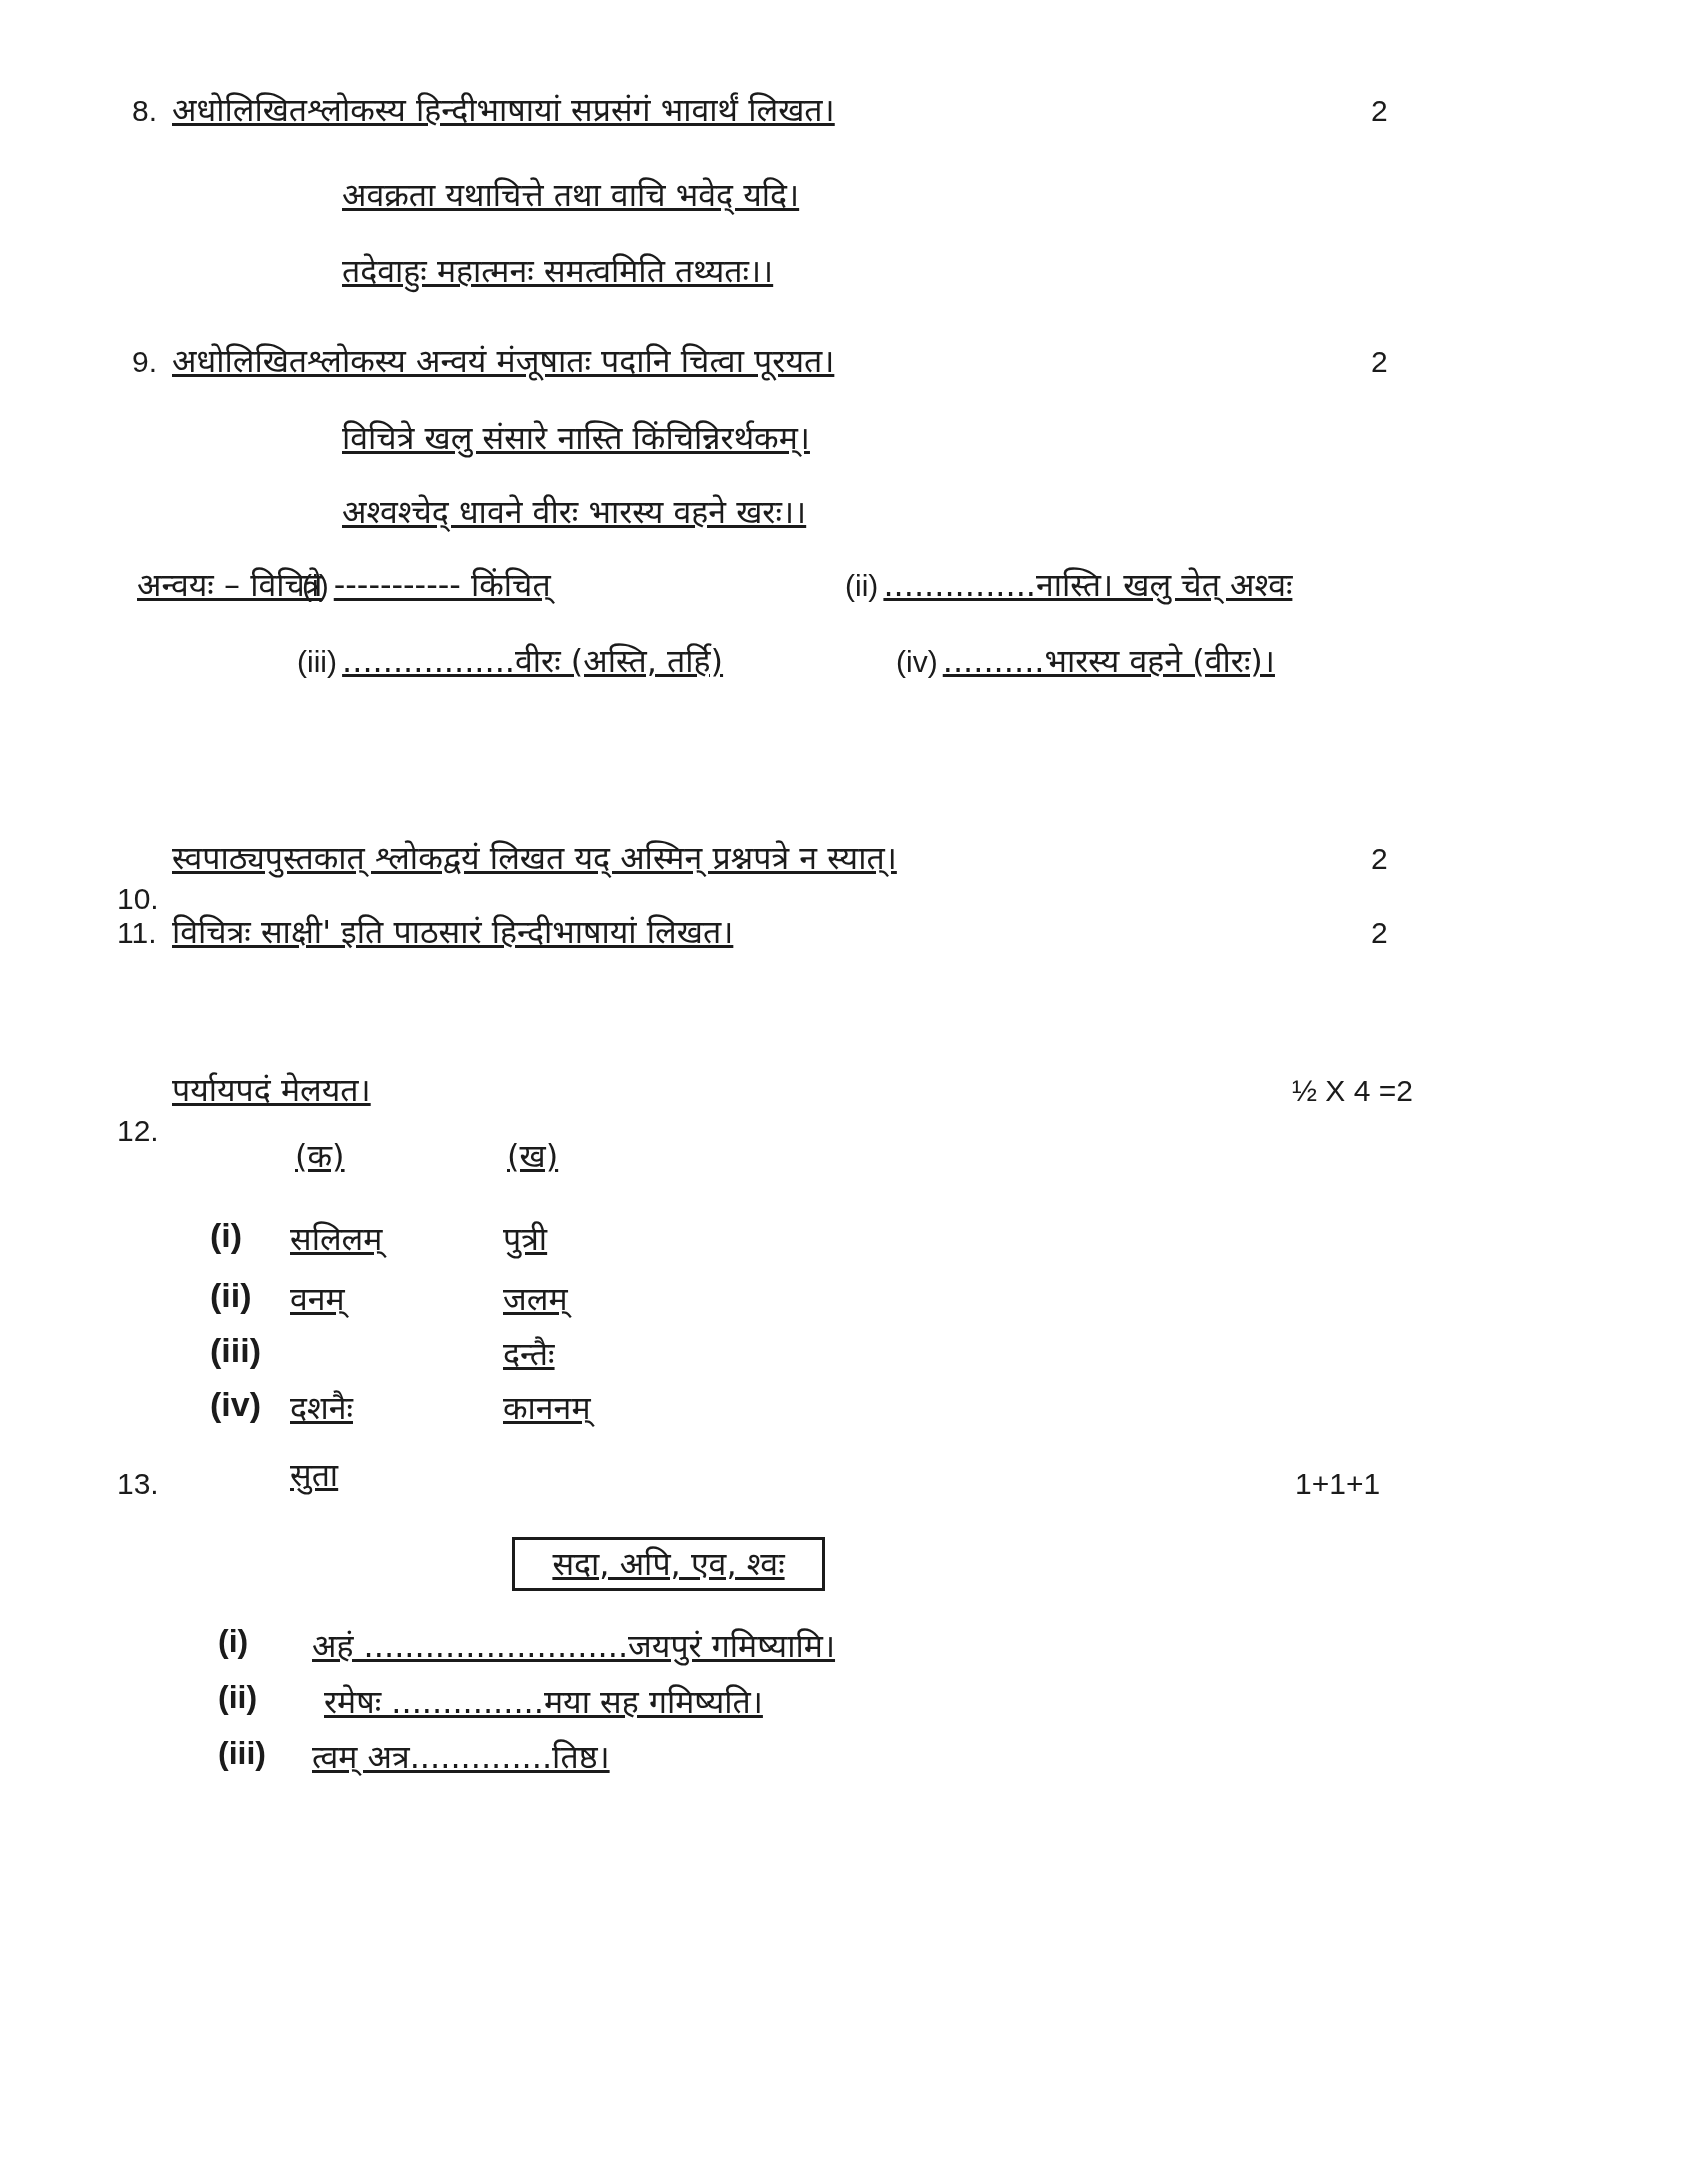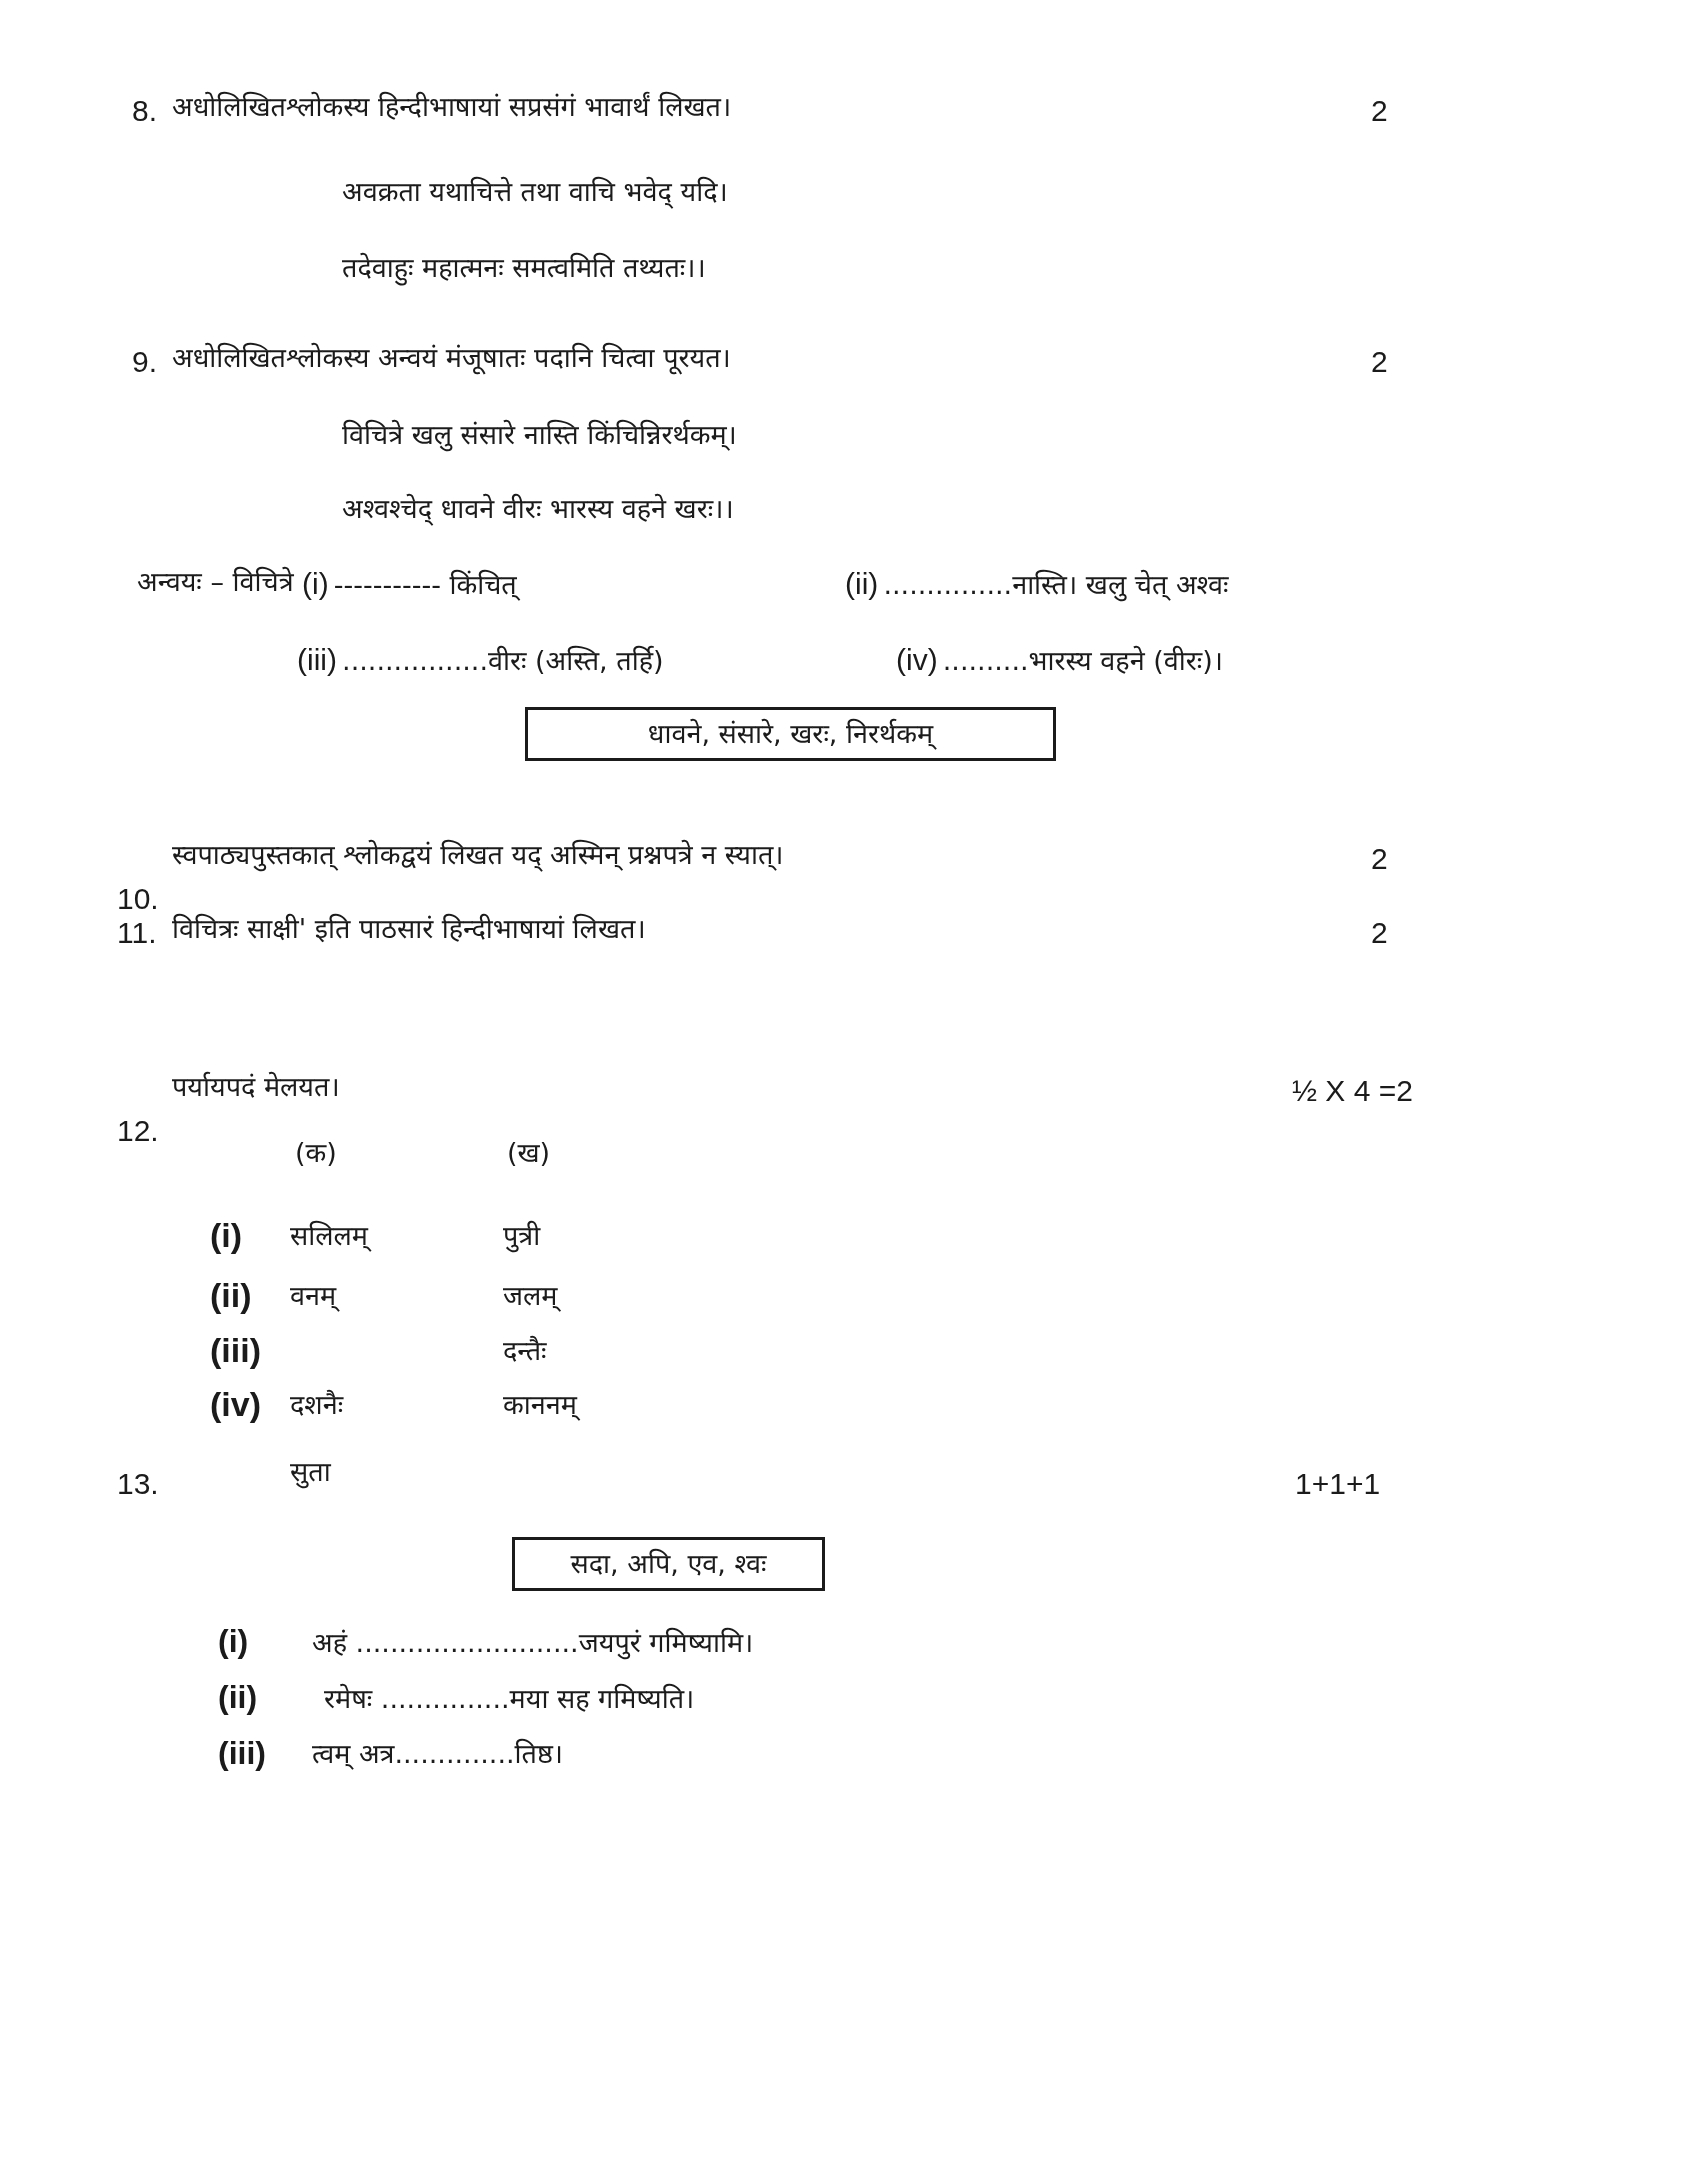--- a/index.html
+++ b/index.html
@@ -6,21 +6,21 @@
   .page {
     position: relative;
     width: 1683px;
     height: 2178px;
     background: #ffffff;
     font-family: "DejaVu Sans", sans-serif;
     color: #1b1b1b;
     overflow: hidden;
   }
   .abs { position: absolute; white-space: nowrap; }
-  .dev  { font-family: "DejaVu Sans", sans-serif; font-size: 27px; line-height: 1.2; }
+  .dev  { font-family: "DejaVu Sans", sans-serif; font-size: 32px; line-height: 1.2; text-decoration: underline; }
   .latin { font-family: "Liberation Sans", sans-serif; font-size: 30px; line-height: 1.2; }
   .qnum { font-family: "Liberation Sans", sans-serif; font-size: 30px; }
   .rnum { font-family: "Liberation Sans", sans-serif; font-size: 34px; font-weight: bold; }
   .rnum-sm { font-family: "Liberation Sans", sans-serif; font-size: 32px; font-weight: bold; }
   .marks { font-family: "Liberation Sans", sans-serif; font-size: 30px; }
   .mbox {
     position: absolute;
     border: 3px solid #1b1b1b;
     display: flex;
     align-items: center;
@@ -57,23 +57,20 @@
 
   <div class="abs" style="left:297px; top:642px;">
     <span class="latin">(iii)</span>
     <span class="dev">.................वीरः (अस्ति, तर्हि)</span>
   </div>
   <div class="abs" style="left:896px; top:642px;">
     <span class="latin">(iv)</span>
     <span class="dev">..........भारस्य वहने (वीरः)।</span>
   </div>
 
-  <div class="mbox" style="left:525px; top:707px; width:525px; height:48px;">
-    <span class="dev">धावने, संसारे, खरः, निरर्थकम्</span>
-  </div>
 
   <div class="abs qnum" style="left:117px; top:842px;margin-top:40px;">10.</div>
   <div class="abs dev" style="left:172px; top:839px;">स्वपाठ्यपुस्तकात् श्लोकद्वयं लिखत यद् अस्मिन् प्रश्नपत्रे न स्यात्।</div>
   <div class="abs marks" style="left:1371px; top:842px;">2</div>
 
   <div class="abs qnum" style="left:117px; top:916px;">11.</div>
   <div class="abs dev" style="left:172px; top:913px;">विचित्रः साक्षी' इति पाठसारं हिन्दीभाषायां लिखत।</div>
   <div class="abs marks" style="left:1371px; top:916px;">2</div>
 
   <div class="abs qnum" style="left:117px; top:1114px;">12.</div>

